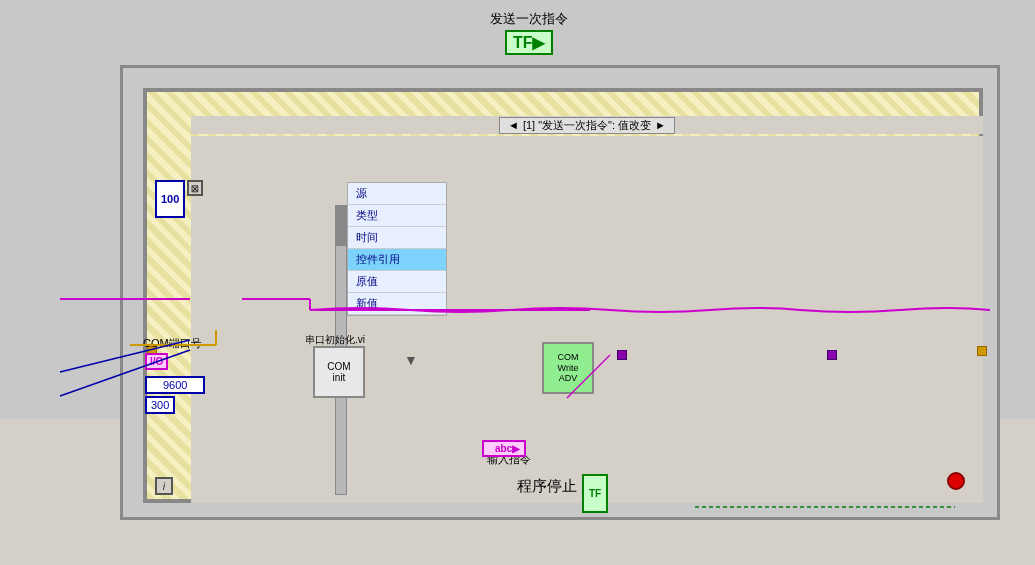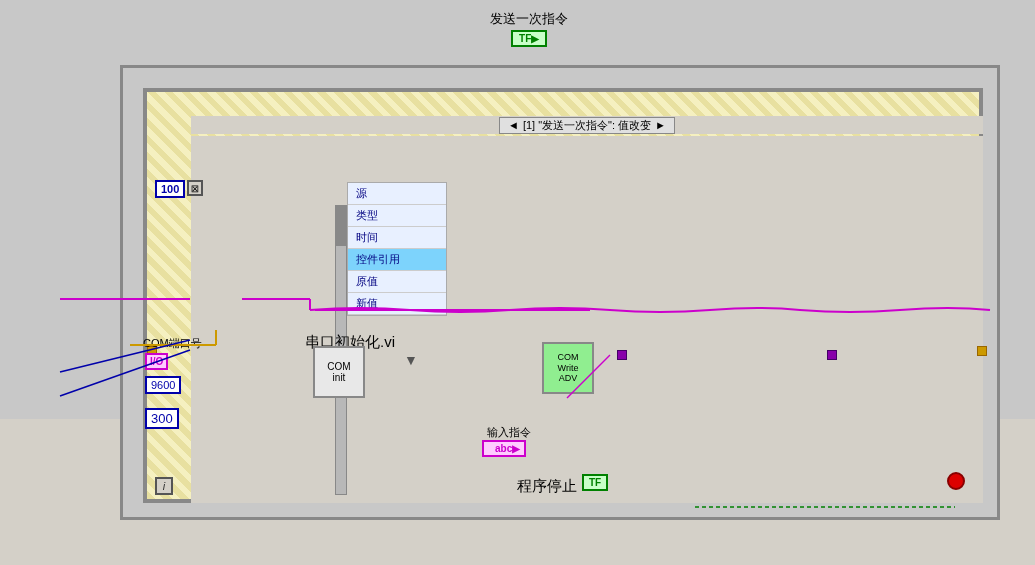--- a/index.html
+++ b/index.html
@@ -28,21 +28,21 @@
       left: 490px;
       text-align: center;
       color: #000;
       font-size: 13px;
     }
 
     .tf-box-top {
       border: 2px solid #008000;
       background: #c8ffc8;
       color: #008000;
-      font-size: 10px;
+      font-size: 16px;
       padding: 1px 6px;
       display: inline-block;
       margin-top: 2px;
       font-weight: bold;
     }
 
     
     .outer-frame {
       position: absolute;
       top: 65px;
@@ -107,21 +107,21 @@
 
     
     .iter-box {
       position: absolute;
       top: 108px;
       left: 135px;
       border: 2px solid #0000aa;
       background: white;
       color: #0000aa;
       font-size: 11px;
-      padding: 1px 4px;
+      padding: 11px 4px;
       font-weight: bold;
     }
 
     
     .com-port-label {
       position: absolute;
       top: 268px;
       left: 20px;
       font-size: 11px;
       color: #000;
@@ -142,32 +142,32 @@
 
     
     .baud-box {
       position: absolute;
       top: 308px;
       left: 22px;
       border: 2px solid #0000aa;
       background: white;
       color: #0000aa;
       font-size: 11px;
-      padding: 1px 4px;
+      padding: 1px 16px;
     }
 
     
     .timeout-box {
       position: absolute;
-      top: 340px;
+      top: 328px;
       left: 22px;
       border: 2px solid #0000aa;
       background: white;
       color: #0000aa;
-      font-size: 13px;
+      font-size: 11px;
       padding: 1px 4px;
     }
 
     
     .com-init-block {
       position: absolute;
       top: 278px;
       left: 190px;
       width: 52px;
       height: 52px;
@@ -219,21 +219,21 @@
       color: #000;
       text-align: center;
       line-height: 1.2;
     }
 
     
     .serial-init-label {
       position: absolute;
       top: 265px;
       left: 182px;
-      font-size: 15px;
+      font-size: 10px;
       color: #000;
     }
 
     
     .abc-box {
       position: absolute;
       top: 382px;
       left: 535px;
       border: 2px solid #cc00cc;
       background: #ffccff;
@@ -245,21 +245,21 @@
 
     
     .tf-stop-box {
       position: absolute;
       top: 497px;
       left: 628px;
       border: 2px solid #008000;
       background: #c8ffc8;
       color: #008000;
       font-size: 10px;
-      padding: 1px 5px;
+      padding: 12px 5px;
       font-weight: bold;
     }
 
     
     .stop-button {
       position: absolute;
       top: 496px;
       left: 935px;
       width: 18px;
       height: 18px;
@@ -376,21 +376,21 @@
       </div>
 
       <div style="position:absolute;top:260px;left:257px;font-size:14px;color:#555;">▼</div>
 
       <div class="com-write-block" style="position:absolute;top:250px;left:395px;">
         <span>COM</span>
         <span>Write</span>
         <span>ADV</span>
       </div>
 
-      <div style="position:absolute;top:333px;left:340px;font-size:11px;">输入指令</div>
+      <div style="position:absolute;top:360px;left:340px;font-size:11px;">输入指令</div>
 
       <div class="abc-box" style="position:absolute;top:348px;left:335px;padding-left:11px;">abc▶</div>
 
       <div style="position:absolute;top:385px;left:370px;font-size:15px;">程序停止</div>
 
       <div class="tf-stop-box" style="position:absolute;top:382px;left:435px;">TF</div>
 
       <div class="stop-button" style="position:absolute;top:380px;left:800px;"></div>
 
       <div class="info-box" style="position:absolute;top:385px;left:8px;">i</div>

